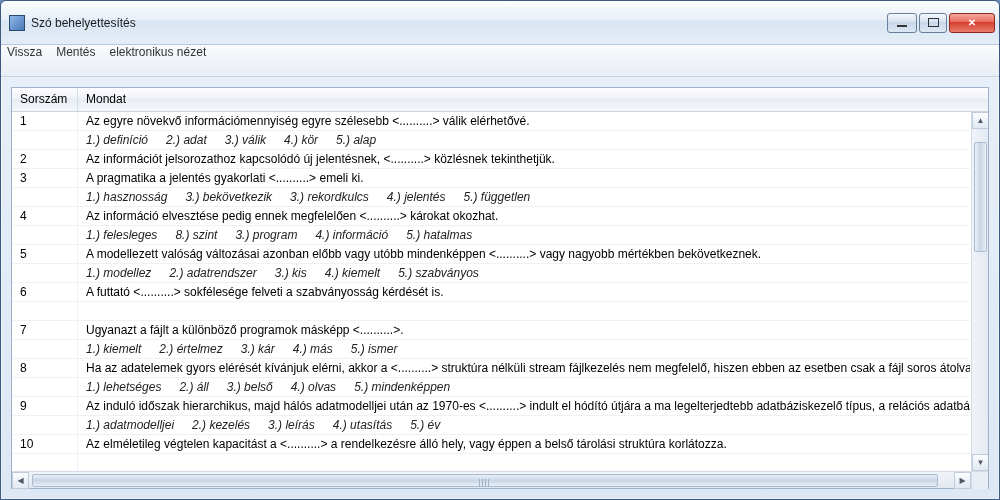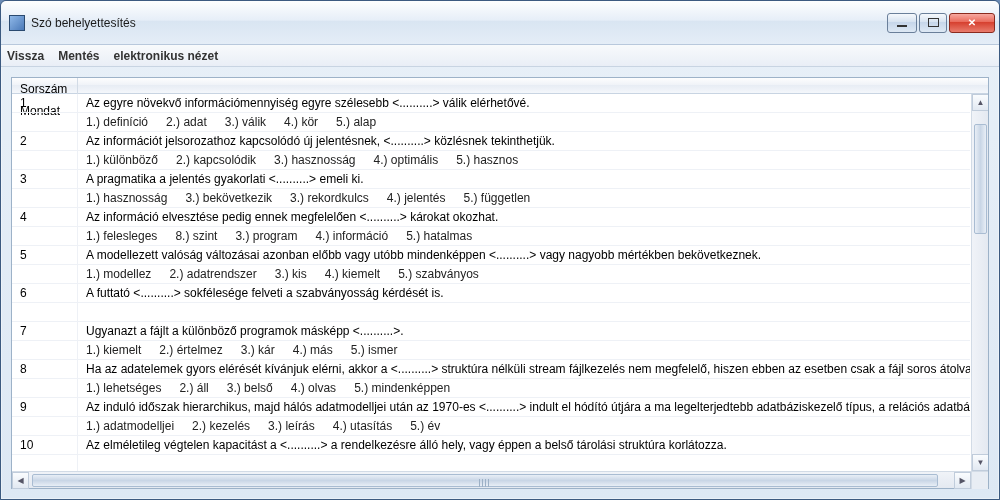--- a/index.html
+++ b/index.html
@@ -50,50 +50,48 @@
   .winbtn.max { width: 28px; }
   .winbtn.close {
     width: 46px;
     background: linear-gradient(#f7a8a0,#e9695a 45%,#d6402f 46%,#e97c6d);
     border-color:#8a2a1e; color:#fff;
   }
   .winbtn.close::before { content:"✕"; font-weight:bold; }
   .winbtn.min::before { content:""; display:block; width:10px; border-bottom:2px solid #333; margin-top:6px;}
   .winbtn.max::before { content:""; display:block; width:9px; height:7px; border:1.5px solid #333; }
   .menubar {
-    height: 22px;
+    height: 32px;
     background: linear-gradient(#f8fafc,#e9eef6);
     border-bottom: 1px solid #c8d4e2;
-    display:flex; align-items:center;
+    display:flex; 
     padding: 0 6px;
     gap: 14px;
-    font-weight: bold;
   }
   .menuitem { color:#333; cursor:default; }
   .client {
     flex:1;
     padding: 10px;
     display:flex; flex-direction:column;
     min-height:0;
   }
   .grid-wrap {
     flex:1;
     border:1px solid #9db2c8;
     background:#fff;
     display:flex; flex-direction:column;
     min-height:0;
     position:relative;
   }
   .grid-header {
     display:flex;
     background: linear-gradient(#fdfdfe,#f0f3f8 45%,#e7ecf4 46%,#f4f7fb);
     border-bottom:1px solid #c8d4e2;
-    height:16px;
+    height:24px;
     flex-shrink:0;
-    flex-direction:column;
   }
   .col-num { width:66px; border-right:1px solid #d2dbe6; padding:4px 8px; }
   .col-sent { flex:1; padding:4px 8px; }
   .grid-body {
     flex:1; overflow:hidden;
     position:relative;
   }
   .grid-rows {
     position:absolute; inset:0 18px 0 0;
     overflow:hidden;
@@ -109,21 +107,21 @@
     border-right:1px solid #eef1f6;
     align-self:stretch;
     display:flex; align-items:center;
   }
   .row .c2 {
     flex:1; padding:2px 8px;
     white-space:nowrap;
     overflow:hidden;
   }
   .options { color:#222; }
-  .options span { margin-right:18px; }
+  .options span { margin-right:18px;font-style:italic; }
   
   .vscroll {
     position:absolute; right:0; top:0; bottom:0;
     width:17px;
     background: linear-gradient(to right,#f0f3f8,#e4e9f1);
     border-left:1px solid #d2dbe6;
   }
   .vscroll .upbtn, .vscroll .dnbtn {
     position:absolute; left:0; width:17px; height:17px;
     background:linear-gradient(#fafcfe,#e2e9f2);
@@ -204,24 +202,20 @@
               <div class="c1">1</div>
               <div class="c2">Az egyre növekvő információmennyiség egyre szélesebb &lt;..........&gt; válik elérhetővé.</div>
             </div>
             <div class="row">
               <div class="c1"></div>
               <div class="c2 options"><span>1.) definíció</span><span>2.) adat</span><span>3.) válik</span><span>4.) kör</span><span>5.) alap</span></div>
             </div>
             <div class="row">
               <div class="c1">2</div>
               <div class="c2">Az információt jelsorozathoz kapcsolódó új jelentésnek, &lt;..........&gt; közlésnek tekinthetjük.</div>
-            </div>
-            <div class="row">
-              <div class="c1"></div>
-              <div class="c2 options"><span>1.) különböző</span><span>2.) kapcsolódik</span><span>3.) hasznosság</span><span>4.) optimális</span><span>5.) hasznos</span></div>
             </div>
             <div class="row">
               <div class="c1">3</div>
               <div class="c2">A pragmatika a jelentés gyakorlati &lt;..........&gt; emeli ki.</div>
             </div>
             <div class="row">
               <div class="c1"></div>
               <div class="c2 options"><span>1.) hasznosság</span><span>3.) bekövetkezik</span><span>3.) rekordkulcs</span><span>4.) jelentés</span><span>5.) független</span></div>
             </div>
             <div class="row">

